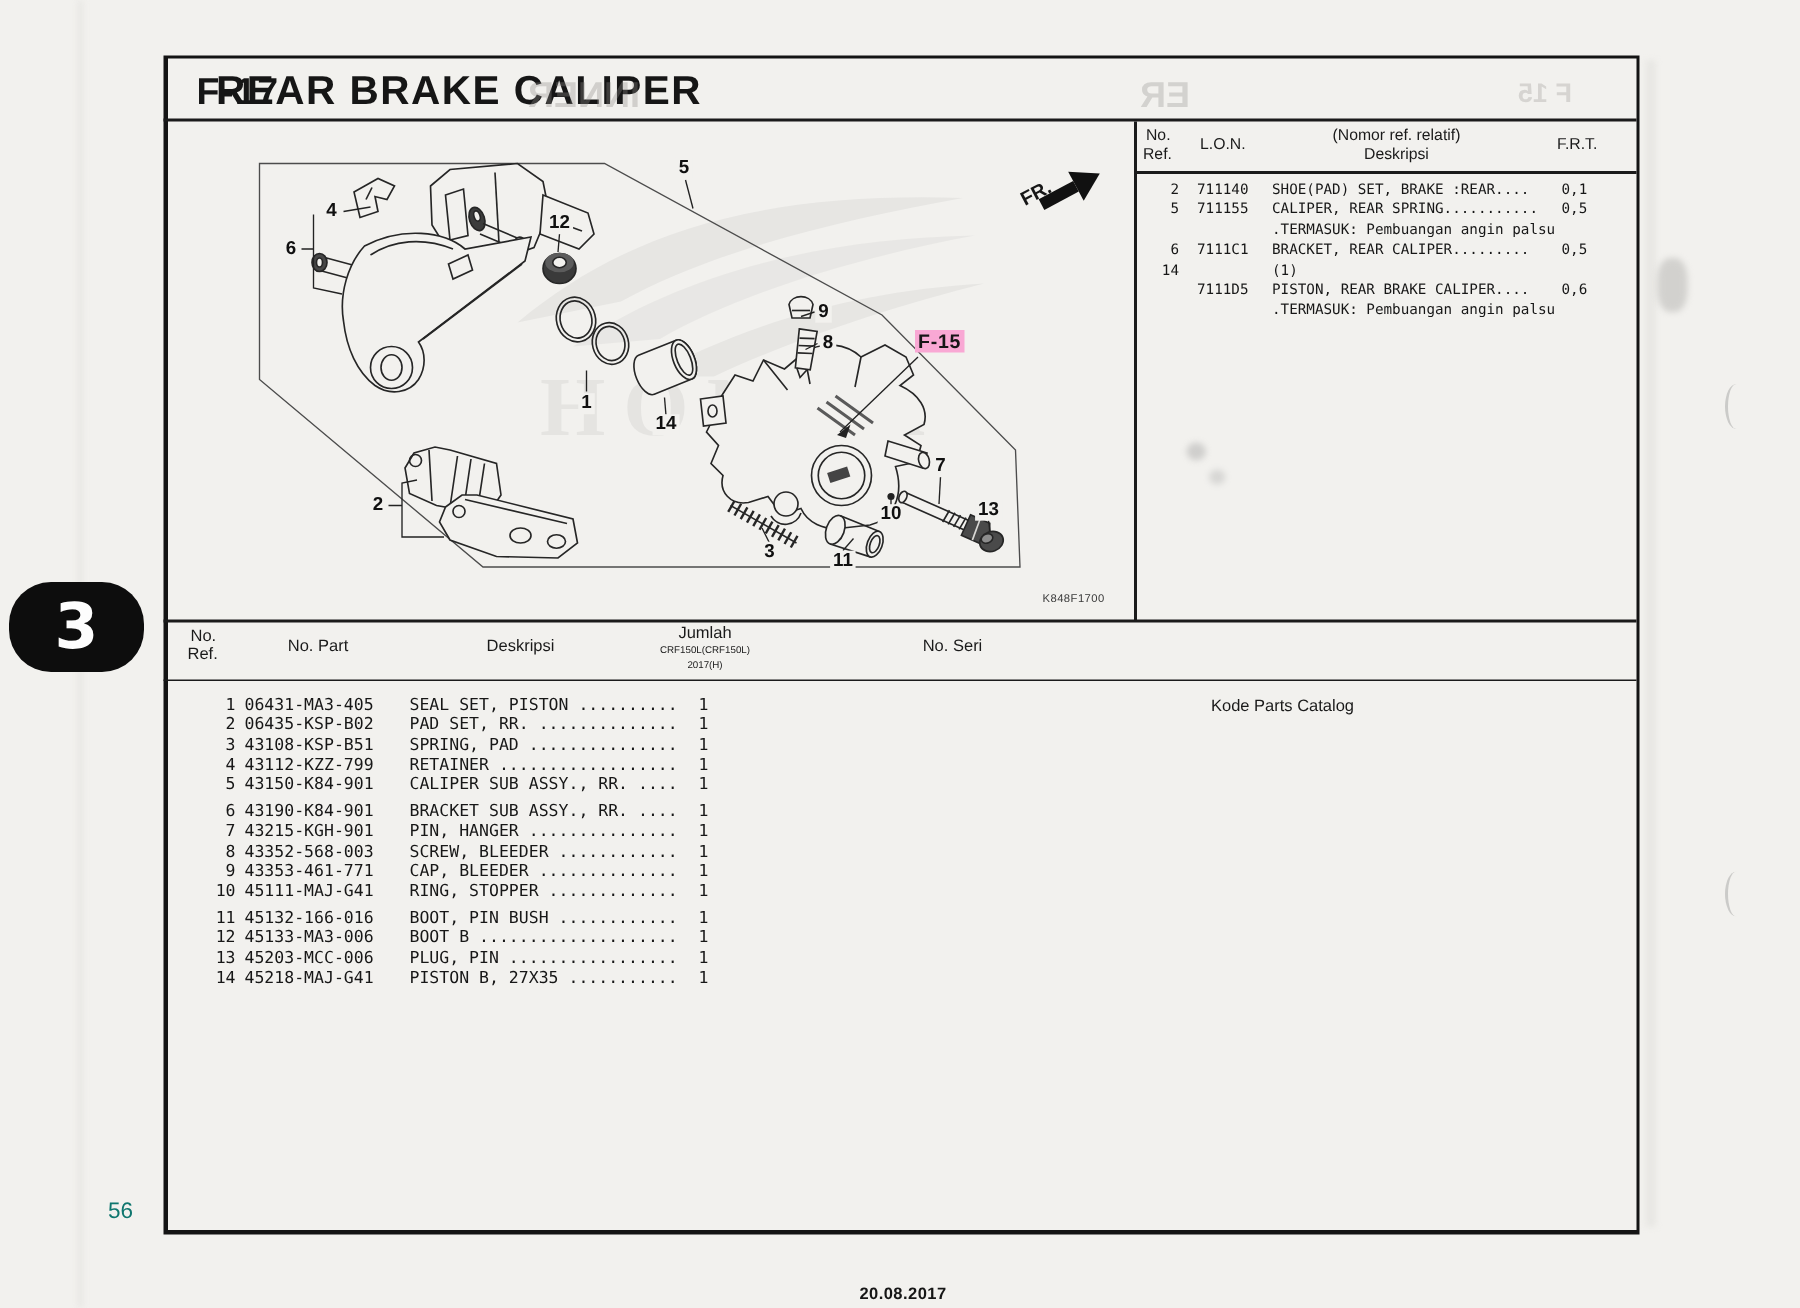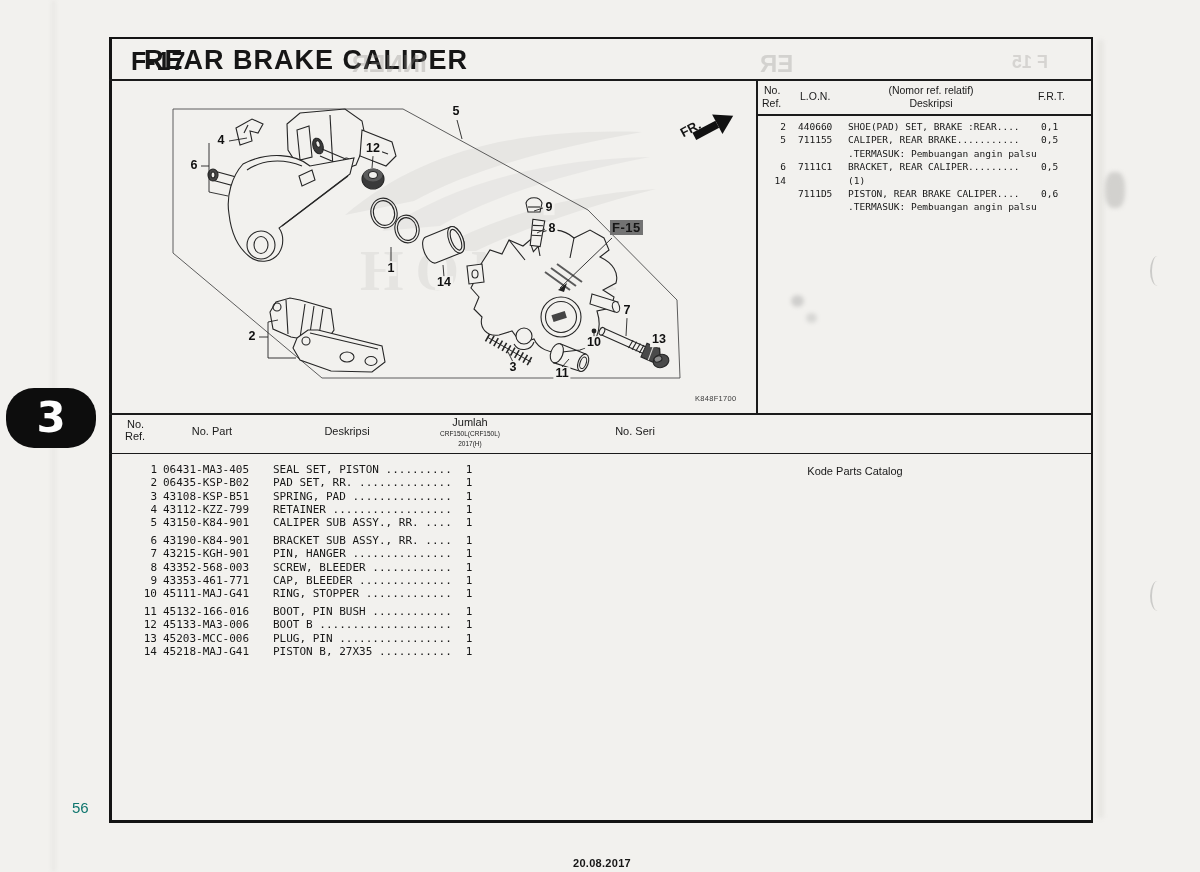--- a/index.html
+++ b/index.html
@@ -31,21 +31,21 @@
   .pgroup{margin-bottom:4.5px;}
   .prow{position:relative;height:13.3px;}
   .prow span{position:absolute;top:0;white-space:pre;font-family:"DejaVu Sans Mono",monospace;font-size:11px;color:#171717;}
   .m-ref{left:20px;width:28px;text-align:right;}
   .m-part{left:54px;}
   .m-desc{left:164px;}
   .m-qty{left:352px;width:16px;text-align:center;}
   
   .callout{position:absolute;transform:translate(-50%,-50%);font-size:12.5px;font-weight:bold;
            color:#101010;background:#f2f1ee;padding:0 2px;line-height:1.1;}
-  #f15-label{position:absolute;left:610px;top:220px;font-size:13px;font-weight:bold;letter-spacing:.5px;background:#737373;padding:0 2px;}
+  #f15-label{position:absolute;left:610px;top:220px;font-size:13px;font-weight:bold;letter-spacing:.5px;background:#f9a8d4;padding:0 2px;}
   #fr-label{position:absolute;left:680px;top:121px;font-size:13px;font-weight:bold;transform:rotate(-28deg);}
   #diagram-code{position:absolute;left:695px;top:394px;font-size:7.5px;color:#3a3a3a;letter-spacing:.3px;}
   
   #page-number{position:absolute;left:72px;top:799px;font-size:15px;color:#0f766e;}
   #print-date{position:absolute;left:562px;top:835px;width:80px;text-align:center;font-size:11px;font-weight:bold;letter-spacing:.3px;margin-top:22px;}
   #side-tab{position:absolute;left:6px;top:388px;width:90px;height:60px;background:#0d0d0d;border-radius:28px;
             display:flex;align-items:center;justify-content:center;}
   #side-tab span{color:#fdfdfd;font-family:"DejaVu Sans",sans-serif;font-size:42px;font-weight:bold;line-height:1;}
   
   .smudge{position:absolute;border-radius:50%;filter:blur(2px);}
@@ -80,28 +80,28 @@
 
   <div class="rt-head" style="left:764px;top:84px;">No.</div>
   <div class="rt-head" style="left:762px;top:97px;">Ref.</div>
   <div class="rt-head" style="left:800px;top:90px;">L.O.N.</div>
   <div class="rt-head" style="left:845px;top:84px;width:172px;text-align:center;">(Nomor ref. relatif)</div>
   <div class="rt-head" style="left:845px;top:97px;width:172px;text-align:center;">Deskripsi</div>
   <div class="rt-head" style="left:1038px;top:90px;">F.R.T.</div>
   <div id="ref-rows">
       <div class="rrow">
         <span class="c-ref">2</span>
-        <span class="c-lon">440660</span>
+        <span class="c-lon">711140</span>
         <span class="c-desc">SHOE(PAD) SET, BRAKE :REAR....</span>
         <span class="c-frt">0,1</span>
       </div>
       <div class="rrow">
         <span class="c-ref">5</span>
         <span class="c-lon">711155</span>
-        <span class="c-desc">CALIPER, REAR BRAKE...........</span>
+        <span class="c-desc">CALIPER, REAR SPRING...........</span>
         <span class="c-frt">0,5</span>
       </div>
       <div class="rrow">
         <span class="c-ref"></span>
         <span class="c-lon"></span>
         <span class="c-desc">.TERMASUK: Pembuangan angin palsu</span>
         <span class="c-frt"></span>
       </div>
       <div class="rrow">
         <span class="c-ref">6</span>

